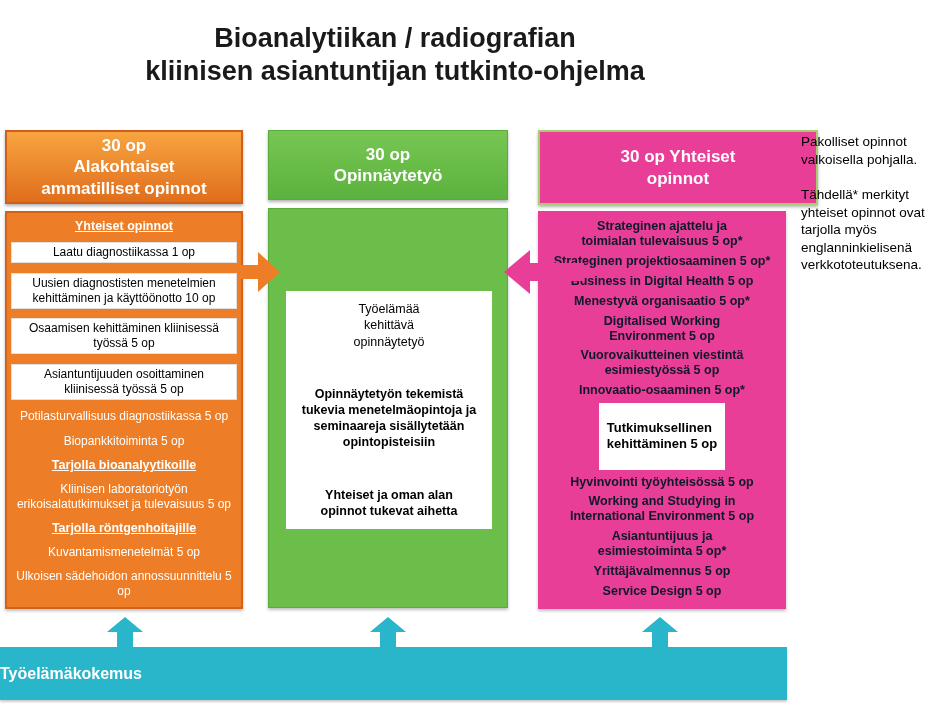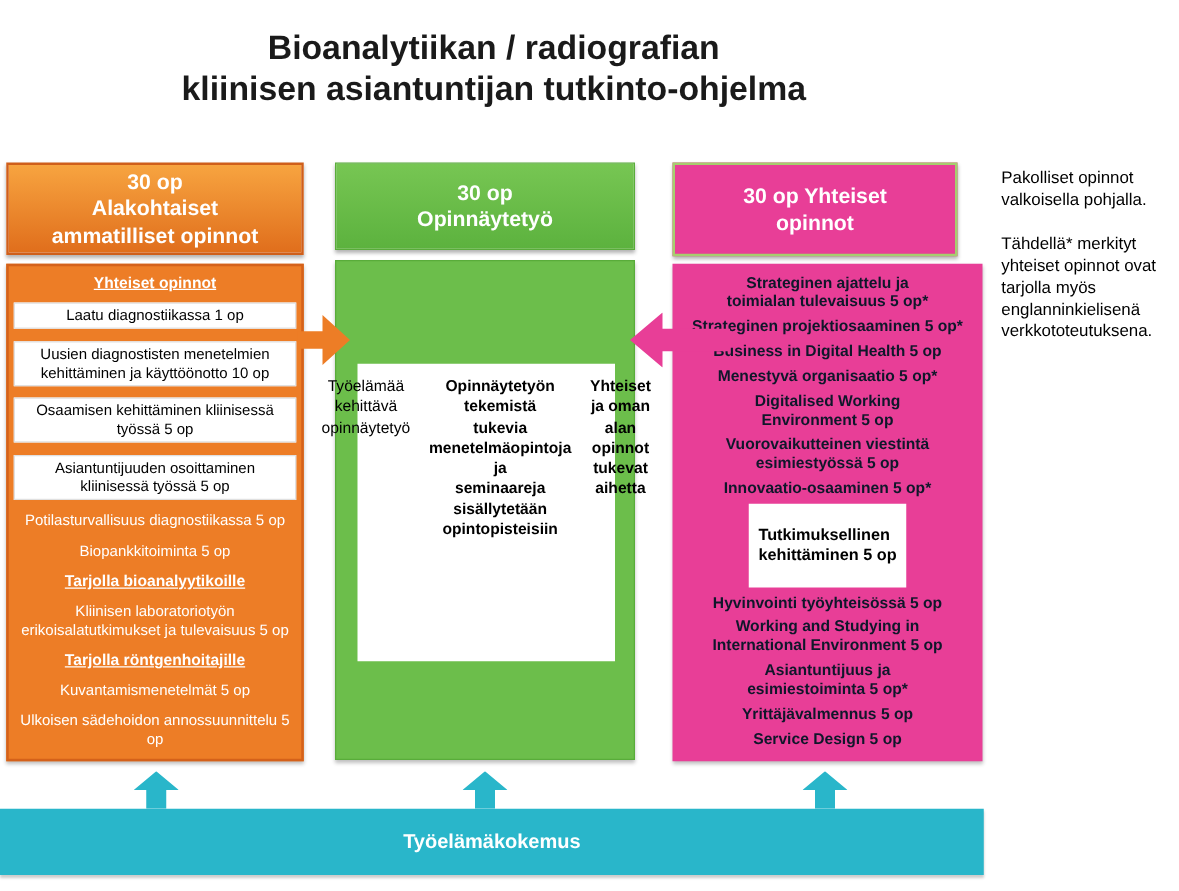--- a/index.html
+++ b/index.html
@@ -21,21 +21,21 @@
   }
   .orange-header{
     left:5px;top:130px;width:238px;height:74px;
     background:linear-gradient(#f7a440,#e06e1c);border:2px solid #cf5f1b;
   }
   .green-header{
     left:268px;top:130px;width:240px;height:70px;
     background:linear-gradient(#77c653,#5cb23e);border:1px solid #59ac3a;
   }
   .pink-header{
-    left:538px;top:130px;width:228px;height:75px;
+    left:538px;top:130px;width:280px;height:75px;
     background:#e83e97;border:2px solid #a6ce6e;
   }
   
   .col-body{
     position:absolute;box-sizing:border-box;
     display:flex;flex-direction:column;justify-content:space-between;
     box-shadow:0 2px 3px rgba(0,0,0,.25);
   }
   .orange-body{
     left:5px;top:211px;width:238px;height:398px;
@@ -50,37 +50,37 @@
     background:#e83e97;padding:8px 4px 10px 4px;
   }
   
   .o-heading{color:#fff;font-weight:bold;text-decoration:underline;font-size:12.5px;text-align:center;}
   .o-box{background:#fff;color:#000;font-size:12px;text-align:center;line-height:1.25;
          padding:2px 3px;border:1px solid #e0e0e0;}
   .o-plain{color:#fff;font-size:12px;text-align:center;line-height:1.25;}
   
   .g-whitebox{
     position:absolute;left:17px;top:82px;width:206px;height:238px;background:#fff;
-    box-sizing:border-box;display:flex;flex-direction:row;justify-content:center;
+    box-sizing:border-box;display:flex;flex-direction:column;justify-content:space-between;
     gap:15px;padding:10px 4px;
   }
   .g-para{color:#000;font-size:12.5px;text-align:center;line-height:1.3;margin:0;}
   .g-regular{font-weight:normal;}
   .g-bold{font-weight:bold;}
   
   .p-item{color:#0f172a;font-weight:bold;font-size:12.5px;text-align:center;line-height:1.2;}
   .p-box{align-self:center;background:#fff;color:#000;font-weight:bold;font-size:13px;
          line-height:1.25;padding:17px 8px;}
   
   .notes{position:absolute;left:801px;top:133px;width:142px;color:#000;font-size:13.5px;line-height:1.3;}
   .notes p{margin:0 0 18px 0;}
   
   .bottom-bar{
     position:absolute;left:0;top:647px;width:787px;height:53px;background:#29b6ca;
-    display:flex;align-items:center;justify-content:center;
+    display:flex;align-items:center;justify-content:flex-start;
     box-shadow:0 2px 2px rgba(0,0,0,.2);
   }
   .bottom-bar-label{color:#fff;font-weight:bold;font-size:16px;}
   
   .arrow{position:absolute;}
   .arrow svg{display:block;}
 </style>
 </head>
 <body>
 

